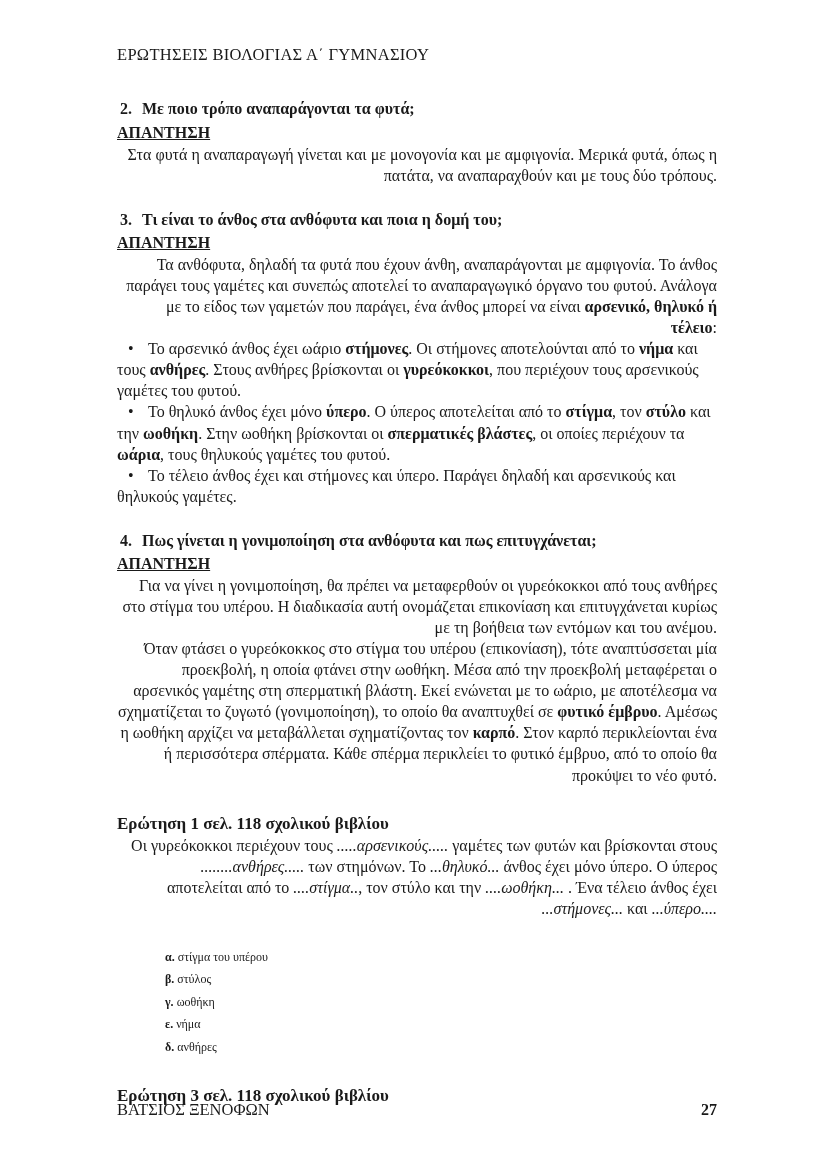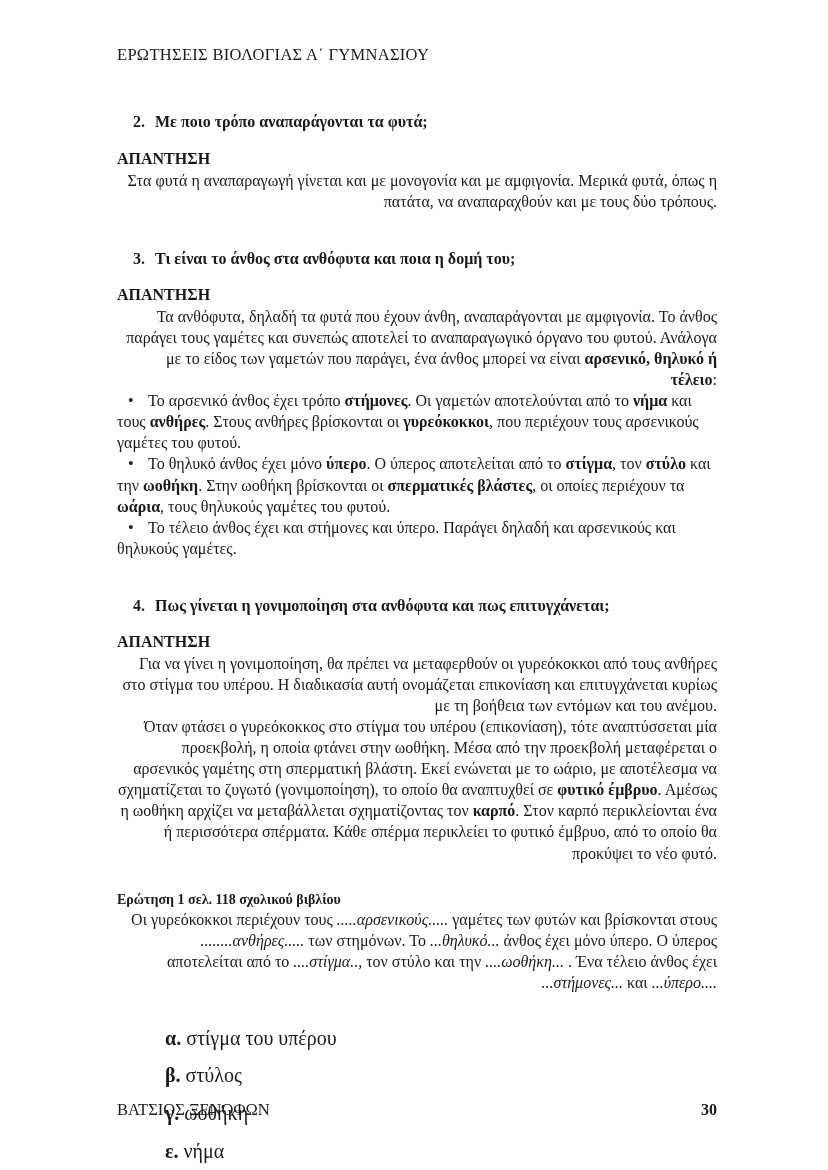--- a/index.html
+++ b/index.html
@@ -39,32 +39,33 @@
   .content {
     position: absolute;
     left: 117px;
     top: 96px;
     width: 600px;
   }
 
   .qnum-heading {
     font-weight: bold;
     font-size: 16px;
-    margin: 16px;
+    margin: 3px;
     text-indent: 0;
     line-height: 1.30;
   }
   .qnum-heading .num {
     display: inline-block;
     min-width: 22px;
   }
 
   .answer-label {
     font-weight: bold;
     font-size: 16px;
+    text-decoration: underline;
     line-height: 1.30;
     margin: 0;
     display: block;
   }
 
   .para {
     font-size: 16px;
     line-height: 1.315;
     margin: 0;
     text-align: right;
@@ -97,31 +98,31 @@
     text-indent: 11px;
   }
 
   
   .alpha-list {
     list-style: none;
     margin: 0;
     padding: 0 0 0 48px;
   }
   .alpha-list li {
-    font-size: 20px;
+    font-size: 12px;
     line-height: 1.88;
     margin: 0;
   }
   .alpha-list li .mk {
     font-weight: bold;
   }
 
   .sec-heading {
     font-weight: bold;
-    font-size: 14px;
+    font-size: 17px;
     line-height: 1.30;
     margin: 0;
   }
 
   .ind {
     padding-left: 14px;
   }
 
   b, .b { font-weight: bold; }
   i, .i { font-style: italic; }
@@ -158,21 +159,21 @@
       <p class="para">Στα φυτά η αναπαραγωγή γίνεται και με μονογονία και με αμφιγονία. Μερικά φυτά, όπως η πατάτα, να αναπαραχθούν και με τους δύο τρόπους.</p>
     </div>
 
     <div class="block-gap"></div>
 
     <div>
       <p class="qnum-heading"><span class="num">3.</span><span>Τι είναι το άνθος στα ανθόφυτα και ποια η δομή του;</span></p>
       <span class="answer-label">ΑΠΑΝΤΗΣΗ</span>
       <p class="para"><span>Τα ανθόφυτα, δηλαδή τα φυτά που έχουν άνθη, αναπαράγονται με αμφιγονία. Το άνθος παράγει τους γαμέτες και συνεπώς αποτελεί το αναπαραγωγικό όργανο του φυτού. Ανάλογα με το είδος των γαμετών που παράγει, ένα άνθος μπορεί να είναι </span><b>αρσενικό, θηλυκό ή τέλειο</b><span>:</span></p>
       <ul class="bullets">
-          <li><span class="blt">•</span><span>Το αρσενικό άνθος έχει τρόπο </span><b>στήμονες</b><span>. Οι γαμετών αποτελούνται από το </span><b>νήμα</b><span> και τους </span><b>ανθήρες</b><span>. Στους ανθήρες βρίσκονται οι </span><b>γυρεόκοκκοι</b><span>, που περιέχουν τους αρσενικούς γαμέτες του φυτού.</span></li>
+          <li><span class="blt">•</span><span>Το αρσενικό άνθος έχει ωάριο </span><b>στήμονες</b><span>. Οι στήμονες αποτελούνται από το </span><b>νήμα</b><span> και τους </span><b>ανθήρες</b><span>. Στους ανθήρες βρίσκονται οι </span><b>γυρεόκοκκοι</b><span>, που περιέχουν τους αρσενικούς γαμέτες του φυτού.</span></li>
           <li><span class="blt">•</span><span>Το θηλυκό άνθος έχει μόνο </span><b>ύπερο</b><span>. Ο ύπερος αποτελείται από το </span><b>στίγμα</b><span>, τον </span><b>στύλο</b><span> και την </span><b>ωοθήκη</b><span>. Στην ωοθήκη βρίσκονται οι </span><b>σπερματικές βλάστες</b><span>, οι οποίες περιέχουν τα </span><b>ωάρια</b><span>, τους θηλυκούς γαμέτες του φυτού.</span></li>
           <li><span class="blt">•</span><span>Το τέλειο άνθος έχει και στήμονες και ύπερο. Παράγει δηλαδή και αρσενικούς και θηλυκούς γαμέτες.</span></li>
         </ul>
     </div>
 
     <div class="block-gap"></div>
 
     <div>
       <p class="qnum-heading"><span class="num">4.</span><span>Πως γίνεται η γονιμοποίηση στα ανθόφυτα και πως επιτυγχάνεται;</span></p>
       <span class="answer-label">ΑΠΑΝΤΗΣΗ</span>
@@ -202,16 +203,16 @@
     <div class="block-gap-lg"></div>
 
     <div>
       <p class="sec-heading">Ερώτηση 3 σελ. 118 σχολικού βιβλίου</p>
     </div>
 
   </div>
 
   <div class="footer">
     <span>ΒΑΤΣΙΟΣ ΞΕΝΟΦΩΝ</span>
-    <span class="pageno">30</span>
+    <span class="pageno">27</span>
   </div>
 
 </div>
 
 </body></html>

